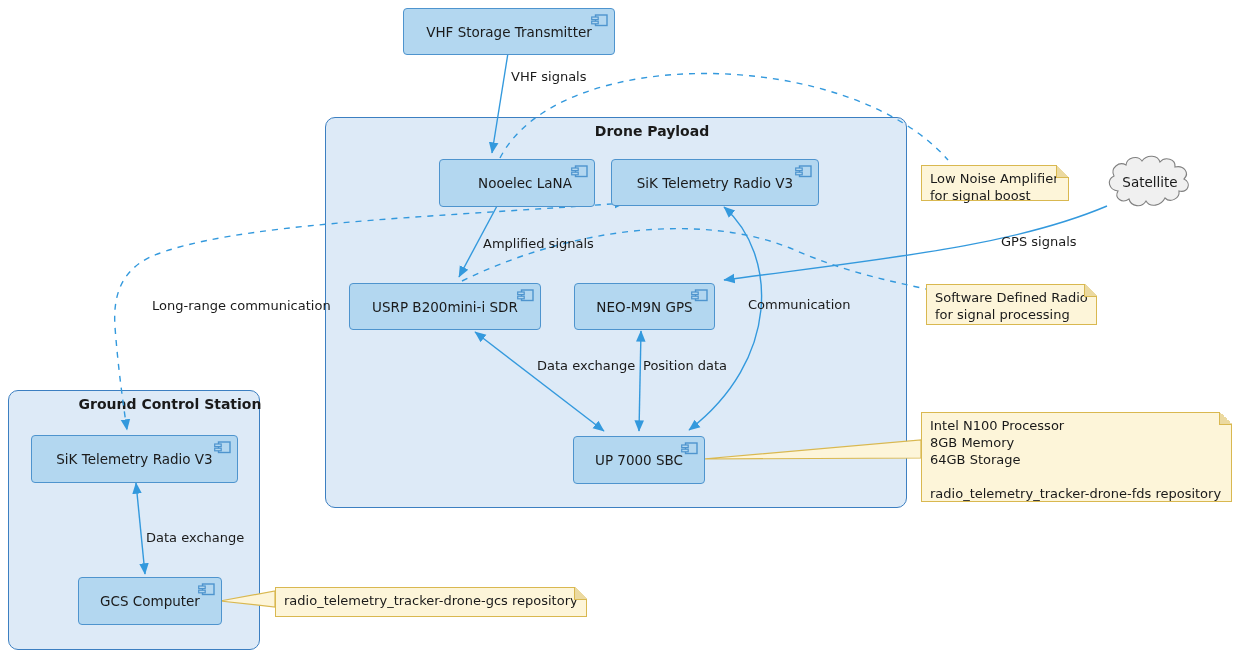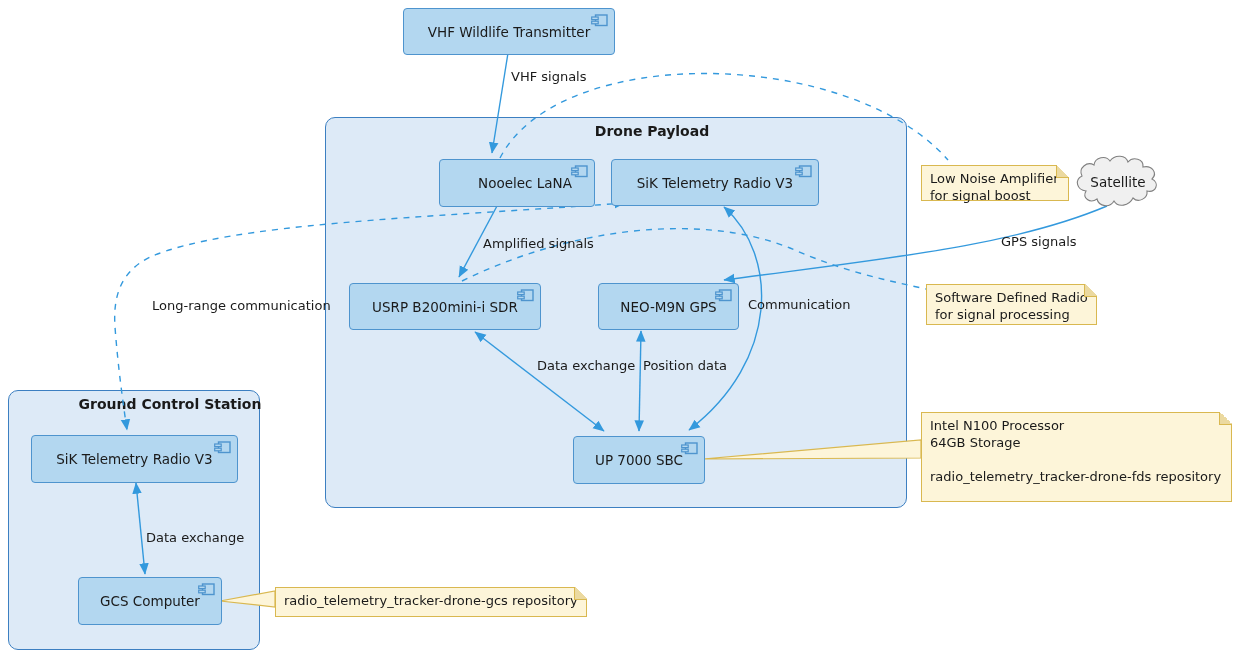--- a/index.html
+++ b/index.html
@@ -90,21 +90,21 @@
     <path class="edge" d="M136,483 L145,574" marker-start="url(#arr)" marker-end="url(#arr)"></path>
     <path class="edge dashed" d="M462,281 C570,228 700,212 790,248 C840,270 880,279 926,289"></path>
   </svg>
 
   <div class="node" style="left:403px; top:8px; width:210px; height:45px;">
     <svg class="comp-icon" viewBox="0 0 17 13">
       <rect x="4.5" y="1" width="11.5" height="10.5" fill="none" stroke="#4E94CE" stroke-width="1.4"></rect>
       <rect x="0.7" y="3" width="6.5" height="2.6" fill="#B3D7F0" stroke="#4E94CE" stroke-width="1.2"></rect>
       <rect x="0.7" y="7.2" width="6.5" height="2.6" fill="#B3D7F0" stroke="#4E94CE" stroke-width="1.2"></rect>
     </svg>
-    <span class="lbl">VHF Wildlife Transmitter</span>
+    <span class="lbl">VHF Storage Transmitter</span>
   </div>
 
   <div class="node" style="left:439px; top:159px; width:138px; height:46px;padding-left:16px;">
     <svg class="comp-icon" viewBox="0 0 17 13">
       <rect x="4.5" y="1" width="11.5" height="10.5" fill="none" stroke="#4E94CE" stroke-width="1.4"></rect>
       <rect x="0.7" y="3" width="6.5" height="2.6" fill="#B3D7F0" stroke="#4E94CE" stroke-width="1.2"></rect>
       <rect x="0.7" y="7.2" width="6.5" height="2.6" fill="#B3D7F0" stroke="#4E94CE" stroke-width="1.2"></rect>
     </svg>
     <span class="lbl">Nooelec LaNA</span>
   </div>
@@ -120,21 +120,21 @@
 
   <div class="node" style="left:349px; top:283px; width:190px; height:45px;">
     <svg class="comp-icon" viewBox="0 0 17 13">
       <rect x="4.5" y="1" width="11.5" height="10.5" fill="none" stroke="#4E94CE" stroke-width="1.4"></rect>
       <rect x="0.7" y="3" width="6.5" height="2.6" fill="#B3D7F0" stroke="#4E94CE" stroke-width="1.2"></rect>
       <rect x="0.7" y="7.2" width="6.5" height="2.6" fill="#B3D7F0" stroke="#4E94CE" stroke-width="1.2"></rect>
     </svg>
     <span class="lbl">USRP B200mini-i SDR</span>
   </div>
 
-  <div class="node" style="left:598px; top:283px; width:139px; height:45px;">
+  <div class="node" style="left:574px; top:283px; width:139px; height:45px;">
     <svg class="comp-icon" viewBox="0 0 17 13">
       <rect x="4.5" y="1" width="11.5" height="10.5" fill="none" stroke="#4E94CE" stroke-width="1.4"></rect>
       <rect x="0.7" y="3" width="6.5" height="2.6" fill="#B3D7F0" stroke="#4E94CE" stroke-width="1.2"></rect>
       <rect x="0.7" y="7.2" width="6.5" height="2.6" fill="#B3D7F0" stroke="#4E94CE" stroke-width="1.2"></rect>
     </svg>
     <span class="lbl">NEO-M9N GPS</span>
   </div>
 
   <div class="node" style="left:573px; top:436px; width:130px; height:46px;text-align:center;">
     <svg class="comp-icon" viewBox="0 0 17 13">
@@ -156,21 +156,21 @@
 
   <div class="node" style="left:78px; top:577px; width:142px; height:46px;text-align:right;">
     <svg class="comp-icon" viewBox="0 0 17 13">
       <rect x="4.5" y="1" width="11.5" height="10.5" fill="none" stroke="#4E94CE" stroke-width="1.4"></rect>
       <rect x="0.7" y="3" width="6.5" height="2.6" fill="#B3D7F0" stroke="#4E94CE" stroke-width="1.2"></rect>
       <rect x="0.7" y="7.2" width="6.5" height="2.6" fill="#B3D7F0" stroke="#4E94CE" stroke-width="1.2"></rect>
     </svg>
     <span class="lbl">GCS Computer</span>
   </div>
 
-  <div class="cloud-wrap" style="left:1070px; top:153px; width:96px; height:58px;text-align:center;">
+  <div class="cloud-wrap" style="left:1102px; top:153px; width:96px; height:58px;text-align:center;">
     <svg width="96" height="58" viewBox="0 0 96 58">
       <path d="M 16 38 C 7 37, 4 27, 12 23 C 8 15, 17 8, 24 12 C 25 4, 36 2, 40 8
                C 45 1, 56 2, 58 9 C 63 3, 74 6, 73 14 C 82 12, 88 20, 82 26
                C 90 30, 86 40, 77 38 C 78 46, 68 50, 63 45 C 59 53, 48 55, 44 48
                C 40 55, 29 54, 27 46 C 20 51, 12 45, 16 38 Z" fill="var(--cloud-fill)" stroke="var(--cloud-border)" stroke-width="1.1"></path>
     </svg>
     <div class="cloud-label">Satellite</div>
   </div>
 
   <div class="edge-label" style="left:511px; top:69px;">VHF signals</div>
@@ -190,20 +190,21 @@
 
   <div class="note" style="left:926px; top:284px; width:171px; height:41px;">
     <span class="note-fold"></span>
     <div class="note-line">Software Defined Radio</div>
     <div class="note-line">for signal processing</div>
   </div>
 
   <div class="note" style="left:921px; top:412px; width:311px; height:90px;">
     <span class="note-fold"></span>
     <div class="note-line">Intel N100 Processor</div>
+    <div class="note-line">8GB Memory</div>
     <div class="note-line">64GB Storage</div>
     <div class="note-line"></div>
     <div class="note-line">radio_telemetry_tracker-drone-fds repository</div>
   </div>
 
   <div class="note" style="left:275px; top:587px; width:312px; height:30px;">
     <span class="note-fold"></span>
     <div class="note-line">radio_telemetry_tracker-drone-gcs repository</div>
   </div>
 

